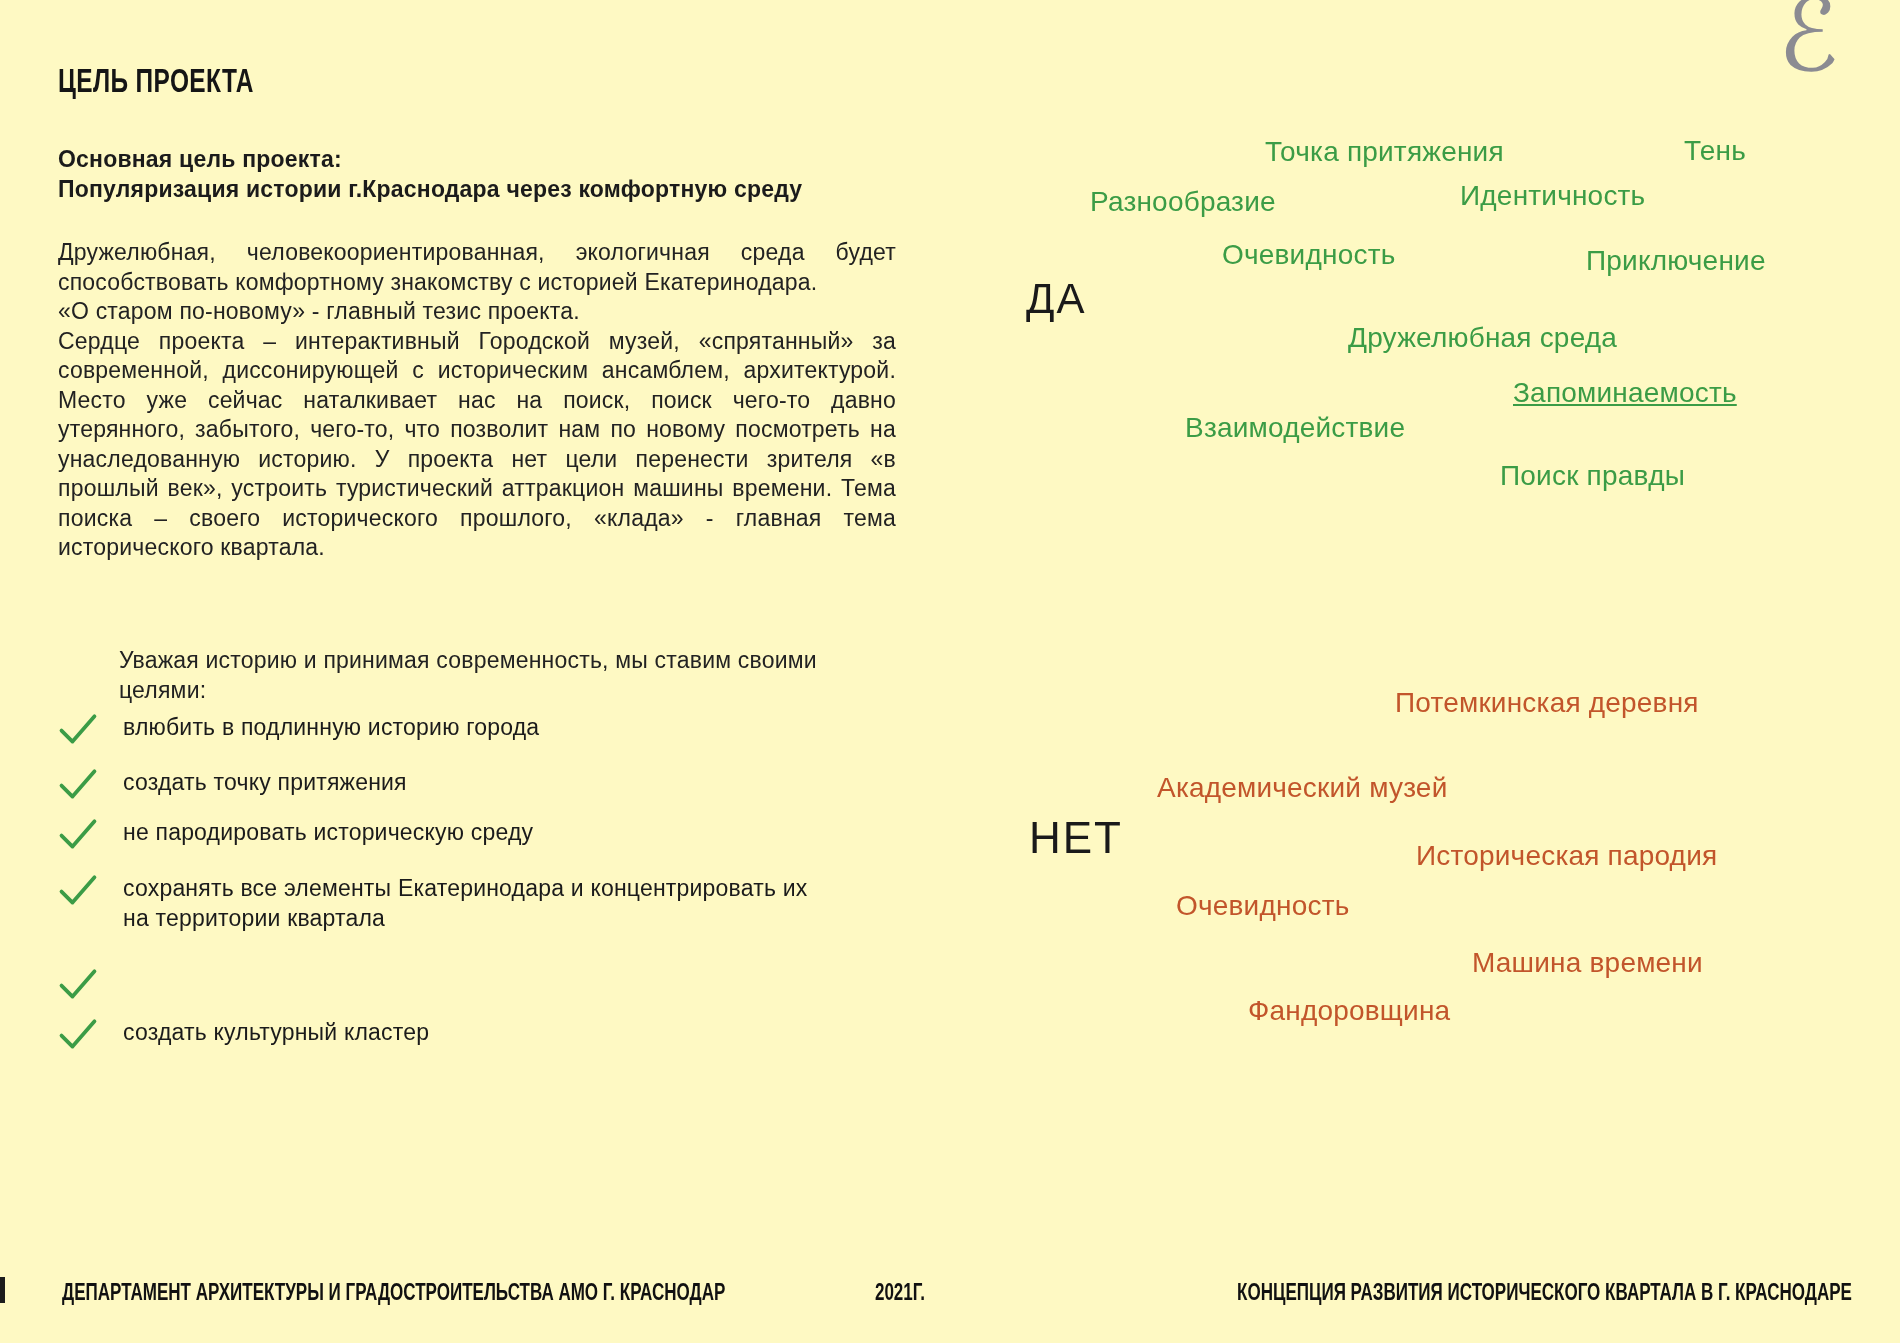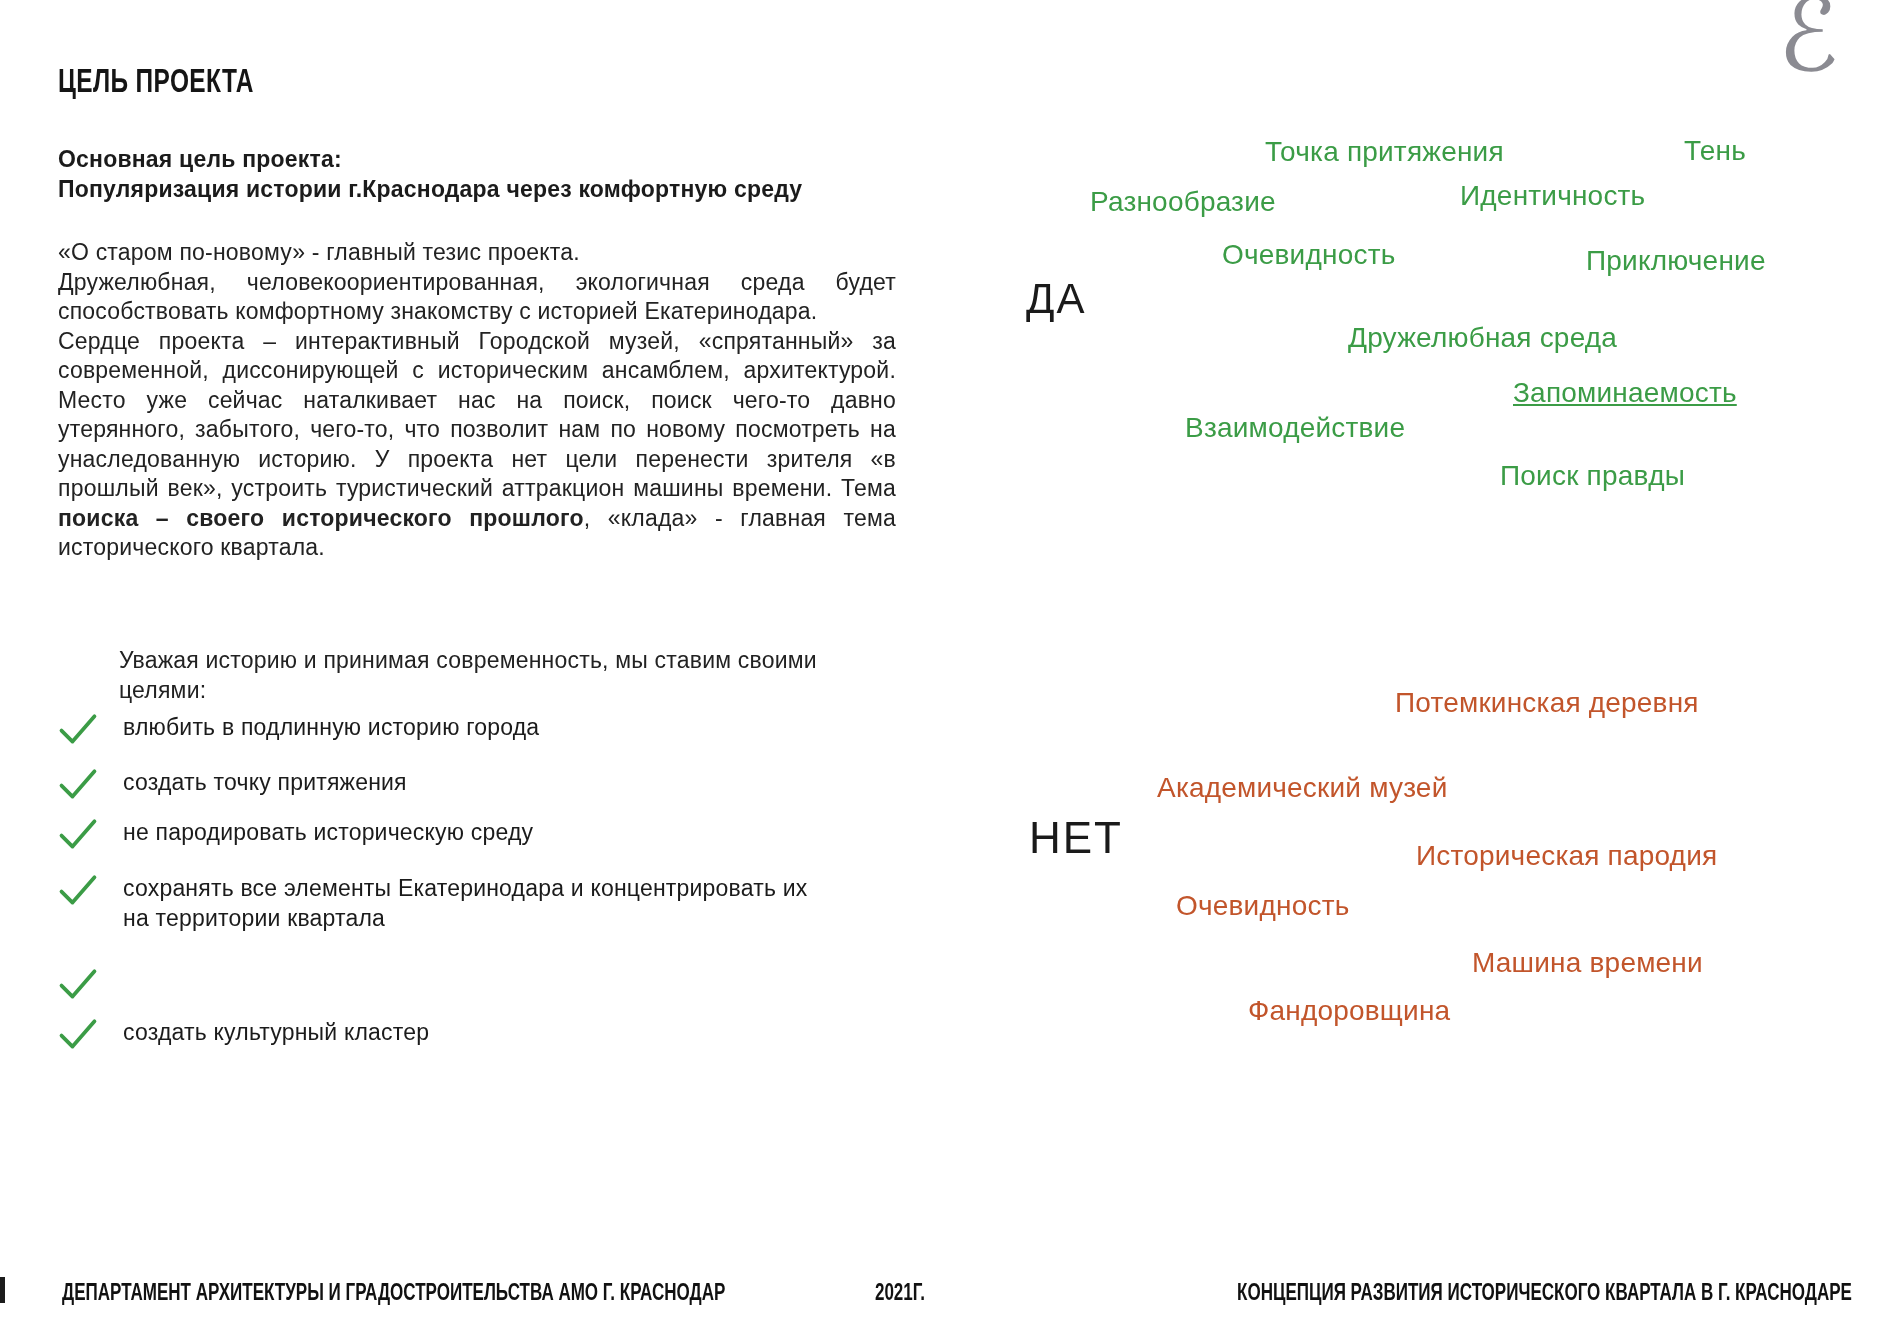--- a/index.html
+++ b/index.html
@@ -1,17 +1,17 @@
 <!DOCTYPE html>
 <html><head>
 <meta charset="utf-8">
 <style>
   html,body{margin:0;padding:0;background:#e9e9e9;}
   .slide{
-    position:relative; width:1900px; height:1343px; background:#ffffff;
+    position:relative; width:1900px; height:1343px; background:#fef9c3;
     font-family:"Liberation Sans", sans-serif; color:#1e1e1e; overflow:hidden;
   }
   .title{
     position:absolute; left:58px; top:38px;
     font-size:34px; font-weight:700; color:#151515;
     letter-spacing:0.5px; white-space:nowrap;
     transform:scaleX(0.72); transform-origin:left top;
   }
   .logo{
     position:absolute; left:1778px; top:-14px;
@@ -22,21 +22,21 @@
     position:absolute; left:58px; top:144px; width:840px;
     font-size:23px; font-weight:700; line-height:30px;
     white-space:pre-line; color:#1b1b1b; letter-spacing:0.2px;
   }
   .bodytext{
     position:absolute; left:58px; top:238px; width:838px;
     font-size:23px; line-height:29.5px; text-align:justify;
     color:#222; letter-spacing:0.2px;
   }
   .bodytext p{margin:0;}
-  .bodytext b{font-weight:700;margin-top:24px;}
+  .bodytext b{font-weight:400;margin-top:24px;}
   .check-intro{
     position:absolute; left:119px; top:645px; width:700px;
     font-size:23px; line-height:30px; white-space:pre-line; color:#222;
     letter-spacing:0.2px;
   }
   .check-item{
     position:absolute; left:58px; display:flex; align-items:flex-start;
     font-size:23px; line-height:30px; font-weight:500; color:#1b1b1b;
     letter-spacing:0.2px;
   }
@@ -67,22 +67,22 @@
 <div class="slide">
 
   <h1 class="title">ЦЕЛЬ ПРОЕКТА</h1>
 
   <div class="logo">ℰ</div>
 
   <div class="lead">Основная цель проекта:
 Популяризация истории г.Краснодара через комфортную среду</div>
 
   <div class="bodytext">
+      <p>Дружелюбная, человекоориентированная, экологичная среда будет способствовать комфортному знакомству с историей Екатеринодара.</p>
       <p>«О старом по-новому» - главный тезис проекта.</p>
-      <p>Дружелюбная, человекоориентированная, экологичная среда будет способствовать комфортному знакомству с историей Екатеринодара.</p>
       <p>Сердце проекта – интерактивный Городской музей, «спрятанный» за современной, диссонирующей с историческим ансамблем, архитектурой. Место уже сейчас наталкивает нас на поиск, поиск чего-то давно утерянного, забытого, чего-то, что позволит нам по новому посмотреть на унаследованную историю. У проекта нет цели перенести зрителя «в прошлый век», устроить туристический аттракцион машины времени. Тема <b>поиска – своего исторического прошлого</b>, «клада» - главная тема исторического квартала.</p>
     </div>
 
   <div class="check-intro">Уважая историю и принимая современность, мы ставим своими
 целями:</div>
 
   <div>
       <div class="check-item" style="top: 712px;">
         <span class="check-icon"><svg viewBox="0 0 36 30" width="40" height="33">
             <path d="M3 16 L13 26 L33 3" fill="none" stroke="#3b9c46" stroke-width="3.4" stroke-linecap="round" stroke-linejoin="round"></path>

